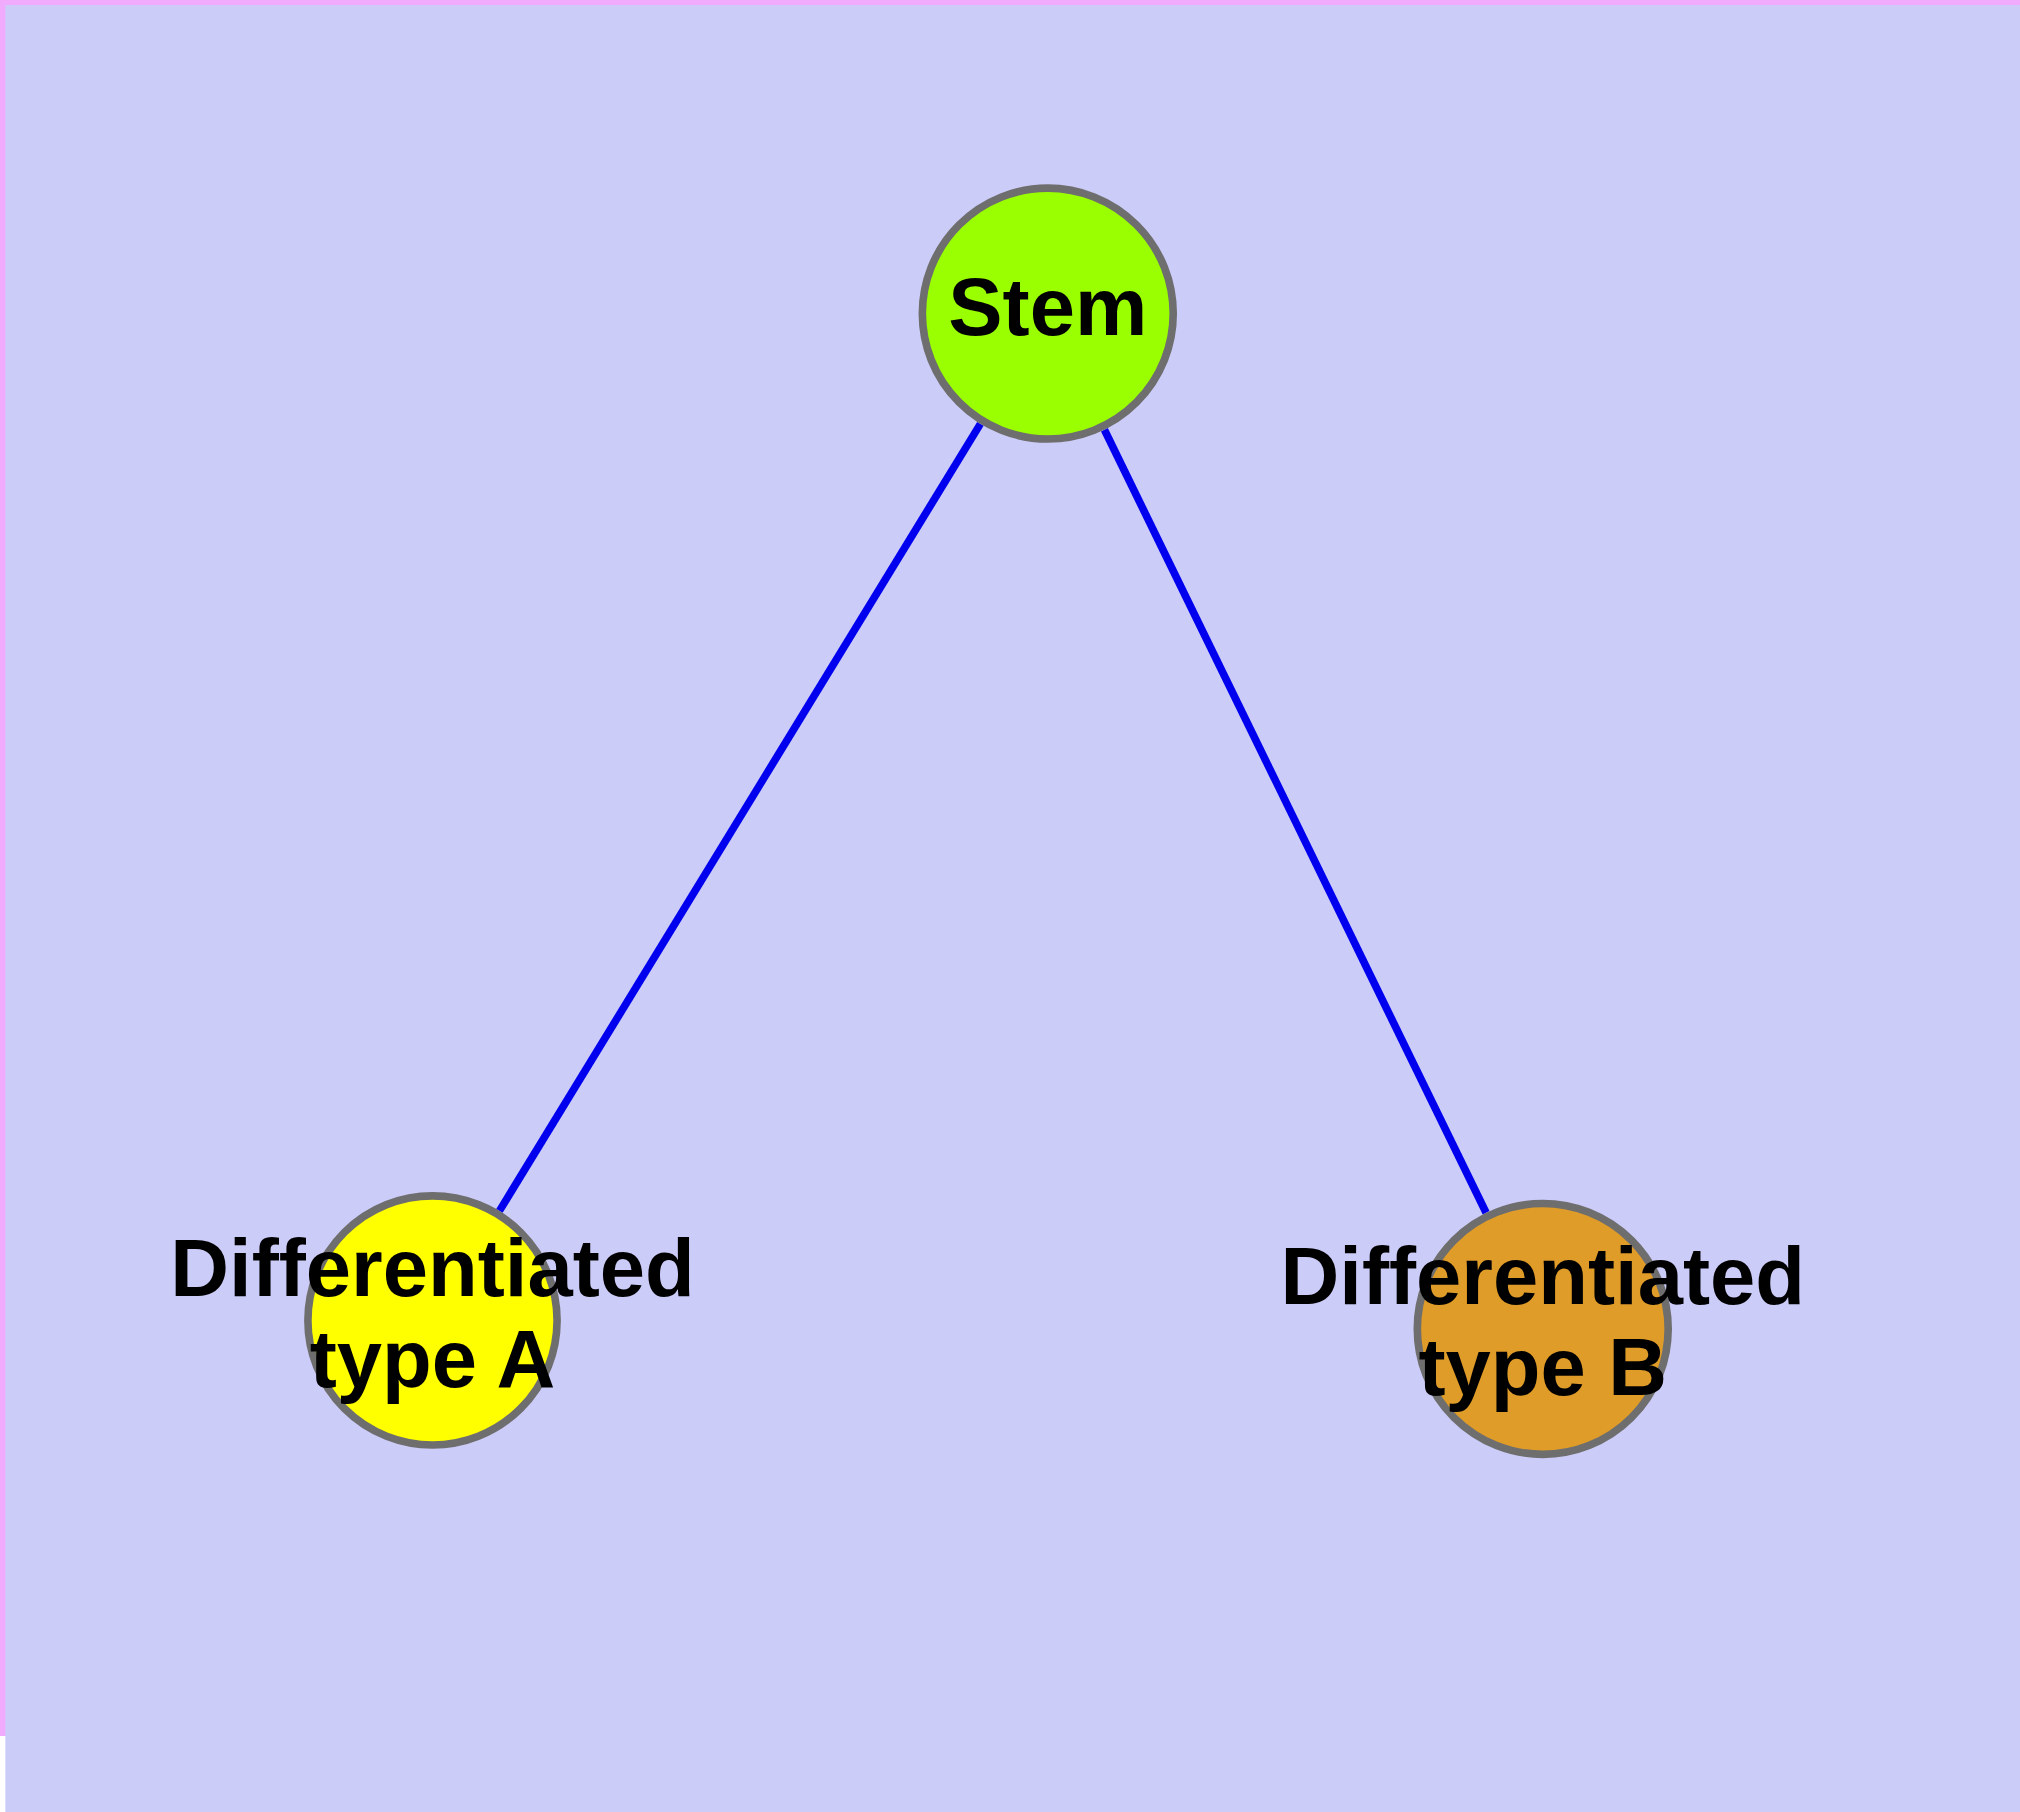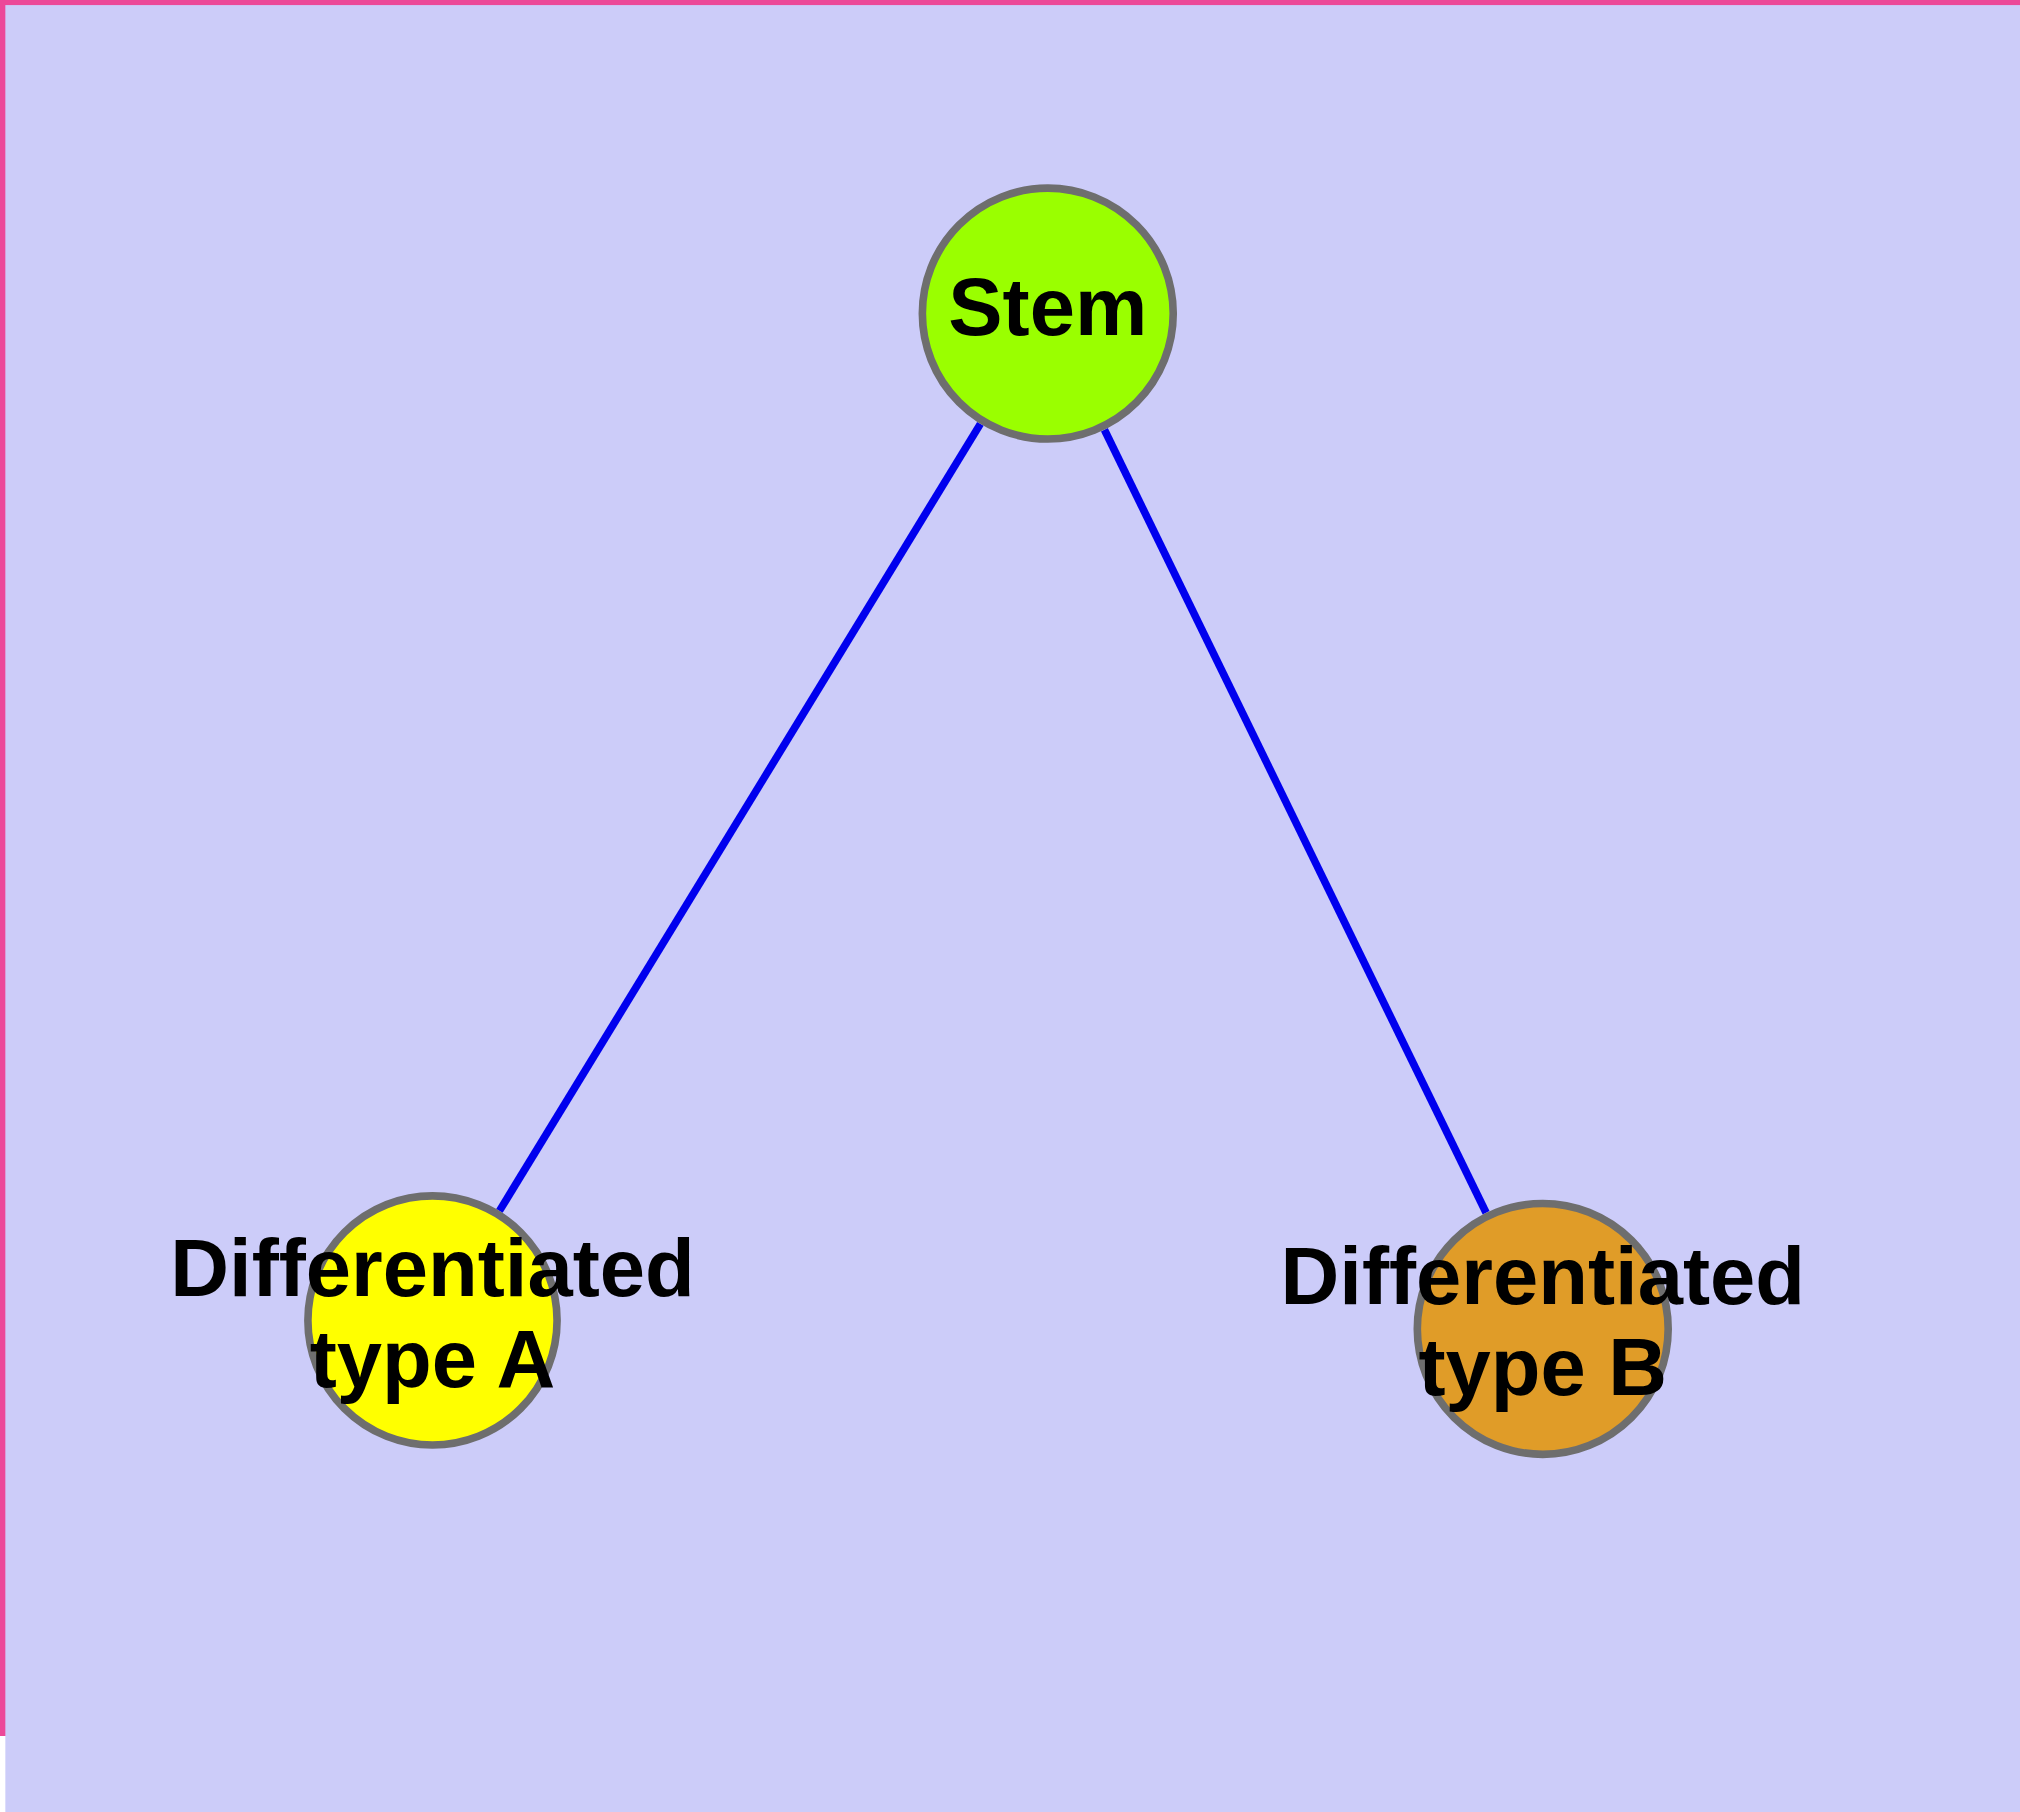--- a/index.html
+++ b/index.html
@@ -11,21 +11,21 @@
   body {
     width: 2021px;
     height: 1812px;
     overflow: hidden;
     font-family: "Liberation Sans", sans-serif;
   }
   #canvas {
     position: relative;
     width: 2021px;
     height: 1736px;
-    background: #ec4899;
+    background: #f0abfc;
   }
   #graph-svg {
     position: absolute;
     left: 0;
     top: 0;
     width: 2021px;
     height: 1812px;
     display: block;
   }
   .node-label {

